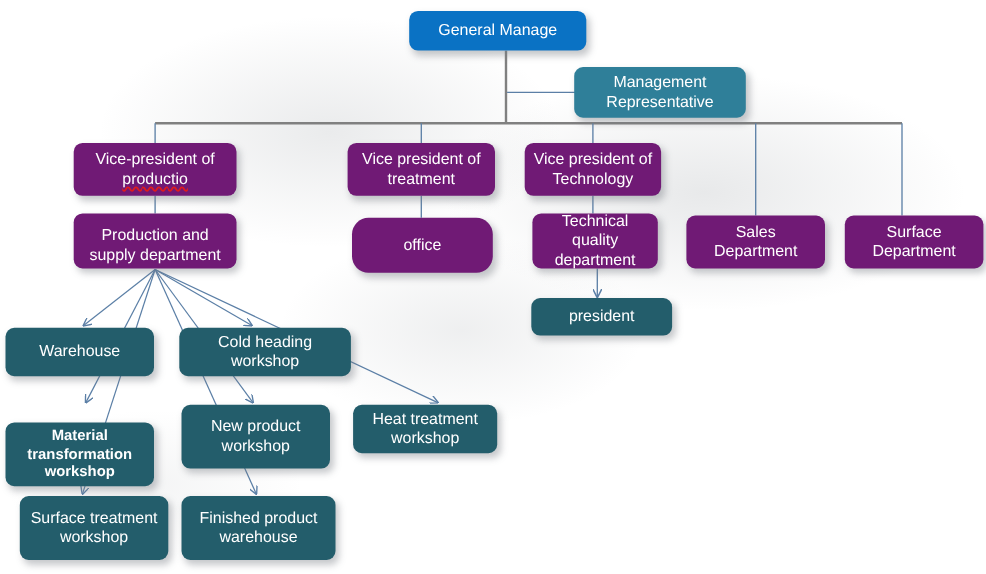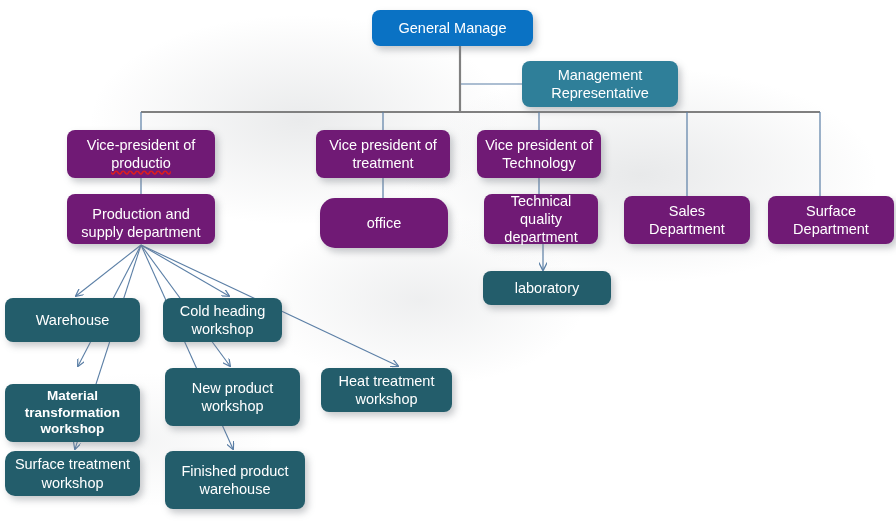--- a/index.html
+++ b/index.html
@@ -187,28 +187,28 @@
   </div>
 
   <div class="node n-cyan" style="left:484px;top:194px;width:114px;height:50px;justify-content:center;">
     <span>
       <span>Technical quality</span><br>
       <span>department</span>
     </span>
   </div>
 
   <div class="node n-dark" style="left:483px;top:271px;width:128px;height:34px;">
-    <span>laboratory</span>
+    <span>president</span>
   </div>
 
   <div class="node n-dark" style="left:5px;top:298px;width:135px;height:44px;">
     <span>Warehouse</span>
   </div>
 
-  <div class="node n-dark" style="left:163px;top:298px;width:119px;height:44px;">
+  <div class="node n-dark" style="left:163px;top:298px;width:156px;height:44px;">
     <span>
       <span>Cold heading</span><br>
       <span>workshop</span>
     </span>
   </div>
 
   <div class="node n-dark bold" style="left:5px;top:368px;width:135px;height:58px;margin-top:16px;">
     <span>
       <span>Material transformation</span>
       <span>workshop</span>
@@ -222,21 +222,21 @@
     </span>
   </div>
 
   <div class="node n-dark" style="left:321px;top:368px;width:131px;height:44px;">
     <span>
       <span>Heat treatment</span><br>
       <span>workshop</span>
     </span>
   </div>
 
-  <div class="node n-dark" style="left:5px;top:451px;width:135px;height:45px;border-radius:10px;">
+  <div class="node n-dark" style="left:18px;top:451px;width:135px;height:58px;">
     <span>
       <span>Surface treatment</span><br>
       <span>workshop</span>
     </span>
   </div>
 
   <div class="node n-dark" style="left:165px;top:451px;width:140px;height:58px;">
     <span>
       <span>Finished product</span><br>
       <span>warehouse</span>

